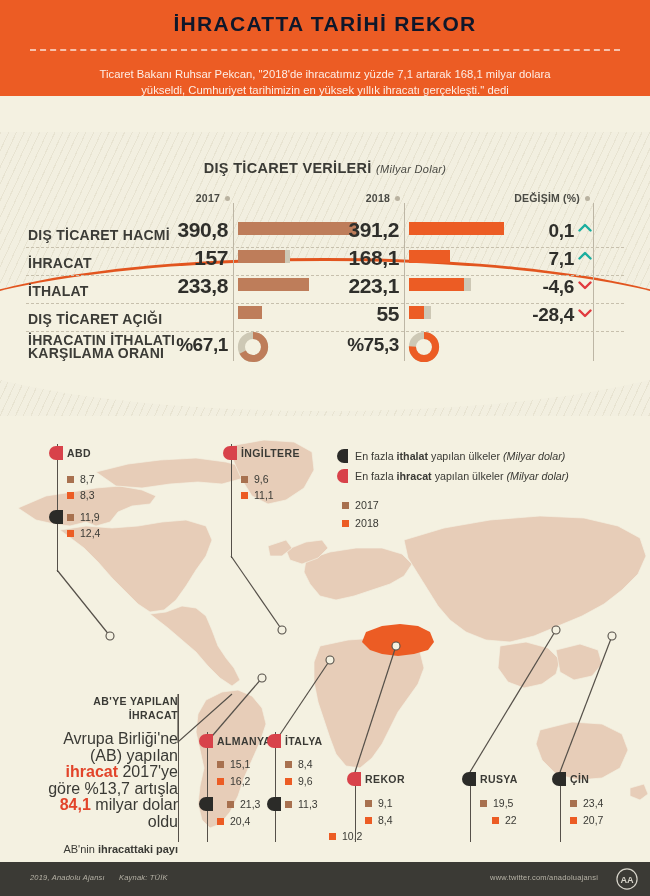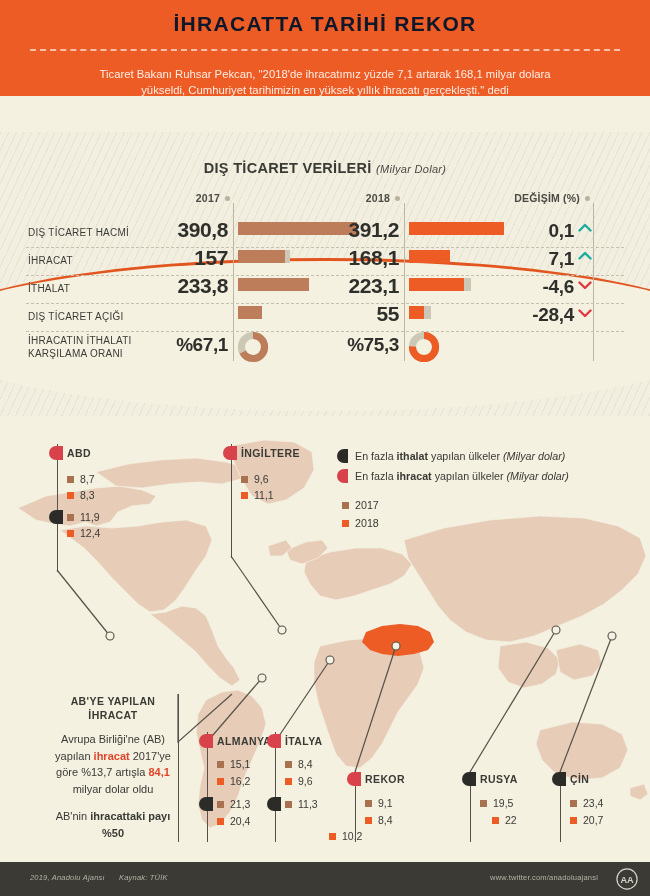--- a/index.html
+++ b/index.html
@@ -66,21 +66,21 @@
   }
   .col-head .dot{
     display:inline-block;width:5px;height:5px;border-radius:50%;
     background:#b9b2a0;vertical-align:middle;margin-left:5px;margin-bottom:1px;
   }
   .vline{position:absolute;width:1px;background:#bdb6a5;z-index:5;}
 
   .rowsep{position:absolute;left:26px;width:598px;height:0;
     border-top:1px dashed #c7c0ad;z-index:5;}
 
-  .rlabel{position:absolute;font-size:10px;font-weight:normal;color:#3c3c37;
+  .rlabel{position:absolute;font-size:14px;font-weight:bold;color:#3c3c37;
     letter-spacing:.25px;z-index:6;}
   .rlabel.two{line-height:13px;}
 
   .rval{position:absolute;font-size:21px;font-weight:bold;color:#2f2f2b;
     text-align:right;z-index:6;letter-spacing:-.4px;}
   .rval.small{font-size:19px;}
 
   .bar{position:absolute;height:13px;z-index:6;}
   .bar.y17{background:#be7d5a;}
   .bar.y18{background:#ec5c24;}
@@ -117,23 +117,23 @@
   .legend .lhalf{display:inline-block;width:11px;height:14px;
     vertical-align:middle;margin-right:7px;margin-bottom:2px;}
   .legend .lhalf.exp{background:#d8424a;border-radius:11px 0 0 11px;}
   .legend .lhalf.imp{background:#2b2b28;border-radius:11px 0 0 11px;}
   .legend b{font-weight:bold;}
   .legend i{font-style:italic;}
   .legend .yrow{position:relative;height:18px;font-size:10.7px;color:#3a3a35;
     line-height:18px;}
 
   
-  .eubox{position:absolute;left:48px;top:694px;width:130px;z-index:9;text-align:center;}
+  .eubox{position:absolute;left:48px;top:694px;width:130px;z-index:9;text-align:right;}
   .eubox .eut{font-size:10.5px;font-weight:bold;color:#3a3a35;letter-spacing:.4px;line-height:14px;}
-  .eubox .eup{font-size:11px;color:#3a3a35;line-height:16.5px;margin-top:9px;}
+  .eubox .eup{font-size:16px;color:#3a3a35;line-height:16.5px;margin-top:9px;}
   .eubox .eup .hl{color:#e2442a;font-weight:bold;}
   .eubox .eup2{font-size:11px;color:#3a3a35;line-height:16.5px;margin-top:11px;}
   .eubox .eup2 b{font-weight:bold;}
   .eubox-line{position:absolute;left:178px;top:694px;width:1.4px;height:148px;
     background:#555049;z-index:9;}
 
   
   .footer{position:absolute;left:0;top:862px;width:650px;height:34px;
     background:#3b3a35;z-index:10;}
   .foot-l{position:absolute;left:18px;top:11px;font-size:7.5px;color:#b6b2a6;
@@ -327,21 +327,21 @@
     <div class="kv" style="left:10px;top:45px;"><span class="sq y18"></span><span>11,1</span></div>
   </div>
 
   <div class="callout" style="left:207px;top:732px;">
     <div class="stem" style="height:110px;"></div>
     <div class="halfdot exp" style="left:-8px;top:2px;"></div>
     <div class="cl-title" style="left:10px;top:3px;">ALMANYA</div>
     <div class="kv" style="left:10px;top:26px;"><span class="sq y17"></span><span>15,1</span></div>
     <div class="kv" style="left:10px;top:43px;"><span class="sq y18"></span><span>16,2</span></div>
     <div class="halfdot imp" style="left:-8px;top:65px;"></div>
-    <div class="kv" style="left:10px;top:66px;"><span class="sq y17"></span><span>21,3</span></div>
+    <div class="kv" style="left:20px;top:66px;"><span class="sq y17"></span><span>21,3</span></div>
     <div class="kv" style="left:10px;top:83px;"><span class="sq y18"></span><span>20,4</span></div>
   </div>
 
   <div class="callout" style="left:275px;top:732px;">
     <div class="stem" style="height:110px;"></div>
     <div class="halfdot exp" style="left:-8px;top:2px;"></div>
     <div class="cl-title" style="left:10px;top:3px;">İTALYA</div>
     <div class="kv" style="left:10px;top:26px;"><span class="sq y17"></span><span>8,4</span></div>
     <div class="kv" style="left:10px;top:43px;"><span class="sq y18"></span><span>9,6</span></div>
     <div class="halfdot imp" style="left:-8px;top:65px;"></div>

